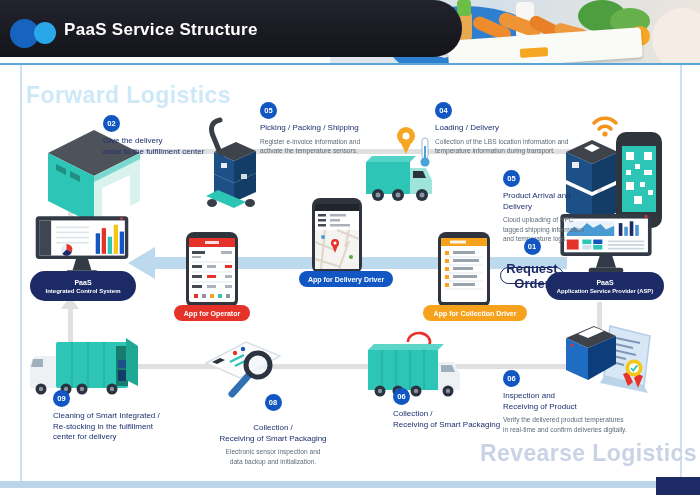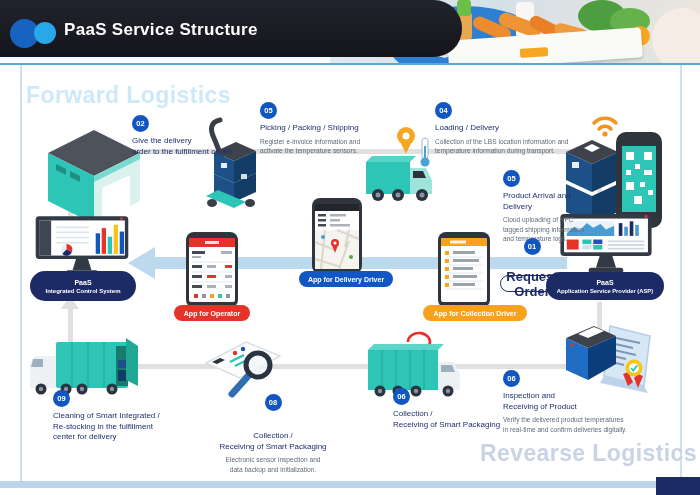--- a/index.html
+++ b/index.html
@@ -31,21 +31,21 @@
   .flow-head{left:128px;top:247px;border-top:16px solid transparent;border-bottom:16px solid transparent;border-right:27px solid #bcd9ee;z-index:2}
   
   .icon{z-index:4;line-height:0}
   
   .step{z-index:5}
   .badge{width:17px;height:17px;border-radius:50%;background:#1156c2;color:#fff;font-size:7.5px;font-weight:700;display:flex;align-items:center;justify-content:center;margin-bottom:4px}
   .t{font-size:8px;font-weight:400;color:#1d2f6e;line-height:10.5px;white-space:nowrap}
   .d{font-size:6.6px;color:#5f6b77;line-height:9.5px;white-space:nowrap}
   .gap{margin-top:3px}
   .center{text-align:center}
-  .center .badge{margin:0 auto 20px auto}
+  .center .badge{margin:0 auto 12px auto}
   
   .node-pill{background:#1c2a66;border-radius:15px;color:#fff;display:flex;flex-direction:column;align-items:center;justify-content:center;z-index:6}
   .node-l1{font-size:7px;font-weight:700;line-height:9px}
   .node-l2{font-size:6px;font-weight:700;line-height:8px}
   .app-pill{border-radius:9px;color:#fff;font-size:7px;font-weight:700;display:flex;align-items:center;justify-content:center;z-index:6;white-space:nowrap}
   .req-pill{background:#fff;border:1.6px solid #1c2a66;border-radius:9.5px;color:#1c2a66;font-size:13px;font-weight:700;display:flex;align-items:center;justify-content:center;z-index:6}
 </style>
 </head>
 <body>
 
@@ -365,21 +365,21 @@
         <path d="M73,52 l2.2,2.6 4,-5.2" stroke="#2cc5b6" stroke-width="1.8" fill="none"></path>
       </g>
       <polygon points="8,22 36,10 58,20 30,32" fill="#3e434b"></polygon>
       <polygon points="20,18 36,11 46,15 30,22" fill="#ffffff"></polygon>
       <polygon points="8,22 30,32 30,64 8,54" fill="#1f6dc2"></polygon>
       <polygon points="30,32 58,20 58,48 30,64" fill="#0d3d7a"></polygon>
       <circle cx="14" cy="29" r="1.6" fill="#e6332a"></circle>
     </svg>
   </div>
 
-  <div class="abs step" style="left:132px;top:115px">
+  <div class="abs step" style="left:103px;top:115px">
     <div class="badge">02</div>
     <div class="t">Give the delivery</div>
     <div class="t">order to the fulfillment center</div>
   </div>
 
   <div class="abs step" style="left:260px;top:102px">
     <div class="badge">05</div>
     <div class="t">Picking / Packing / Shipping</div>
     <div class="d gap">Register e-invoice information and</div>
     <div class="d">activate the temperature sensors.</div>

